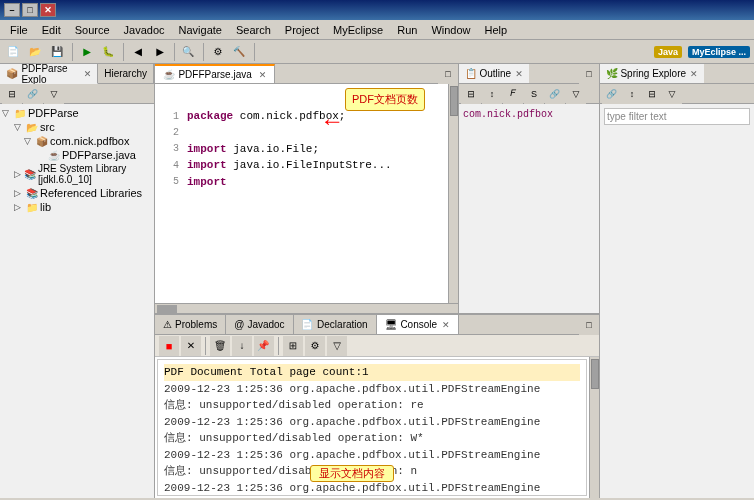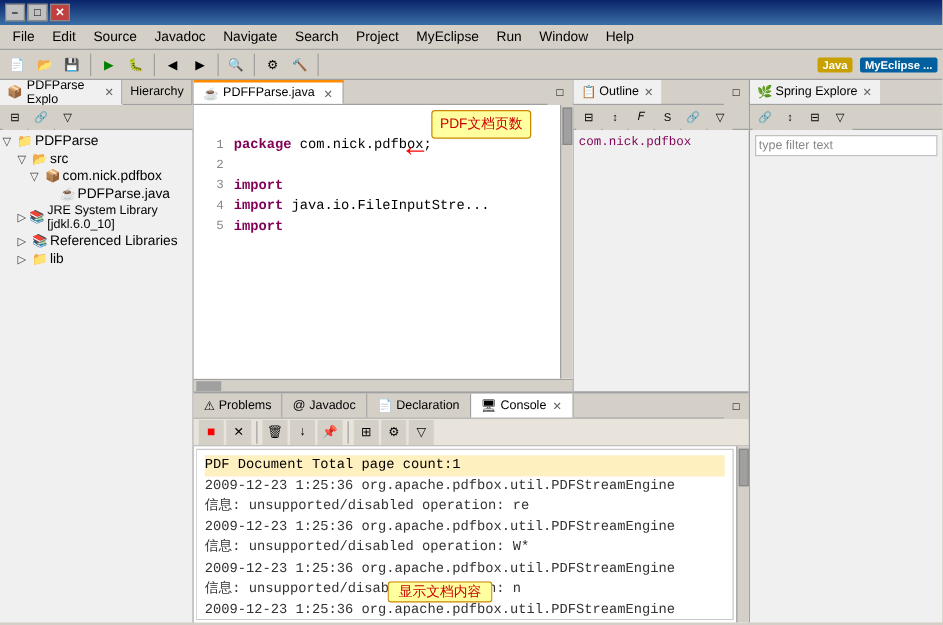--- a/index.html
+++ b/index.html
@@ -548,20 +548,21 @@
             <span class="line-num">1</span>
             <span class="kw-package">package</span>
             <span>&nbsp;com.nick.pdfbox;</span>
           </div>
           <div class="code-line">
             <span class="line-num">2</span>
           </div>
           <div class="code-line">
             <span class="line-num">3</span>
             <span class="import-kw">import</span>
+            <span>&nbsp;java.io.File;</span>
           </div>
           <div class="code-line">
             <span class="line-num">4</span>
             <span class="import-kw">import</span>
             <span>&nbsp;java.io.FileInputStre...</span>
           </div>
           <div class="code-line">
             <span class="line-num">5</span>
             <span class="import-kw">import</span>
           </div>

